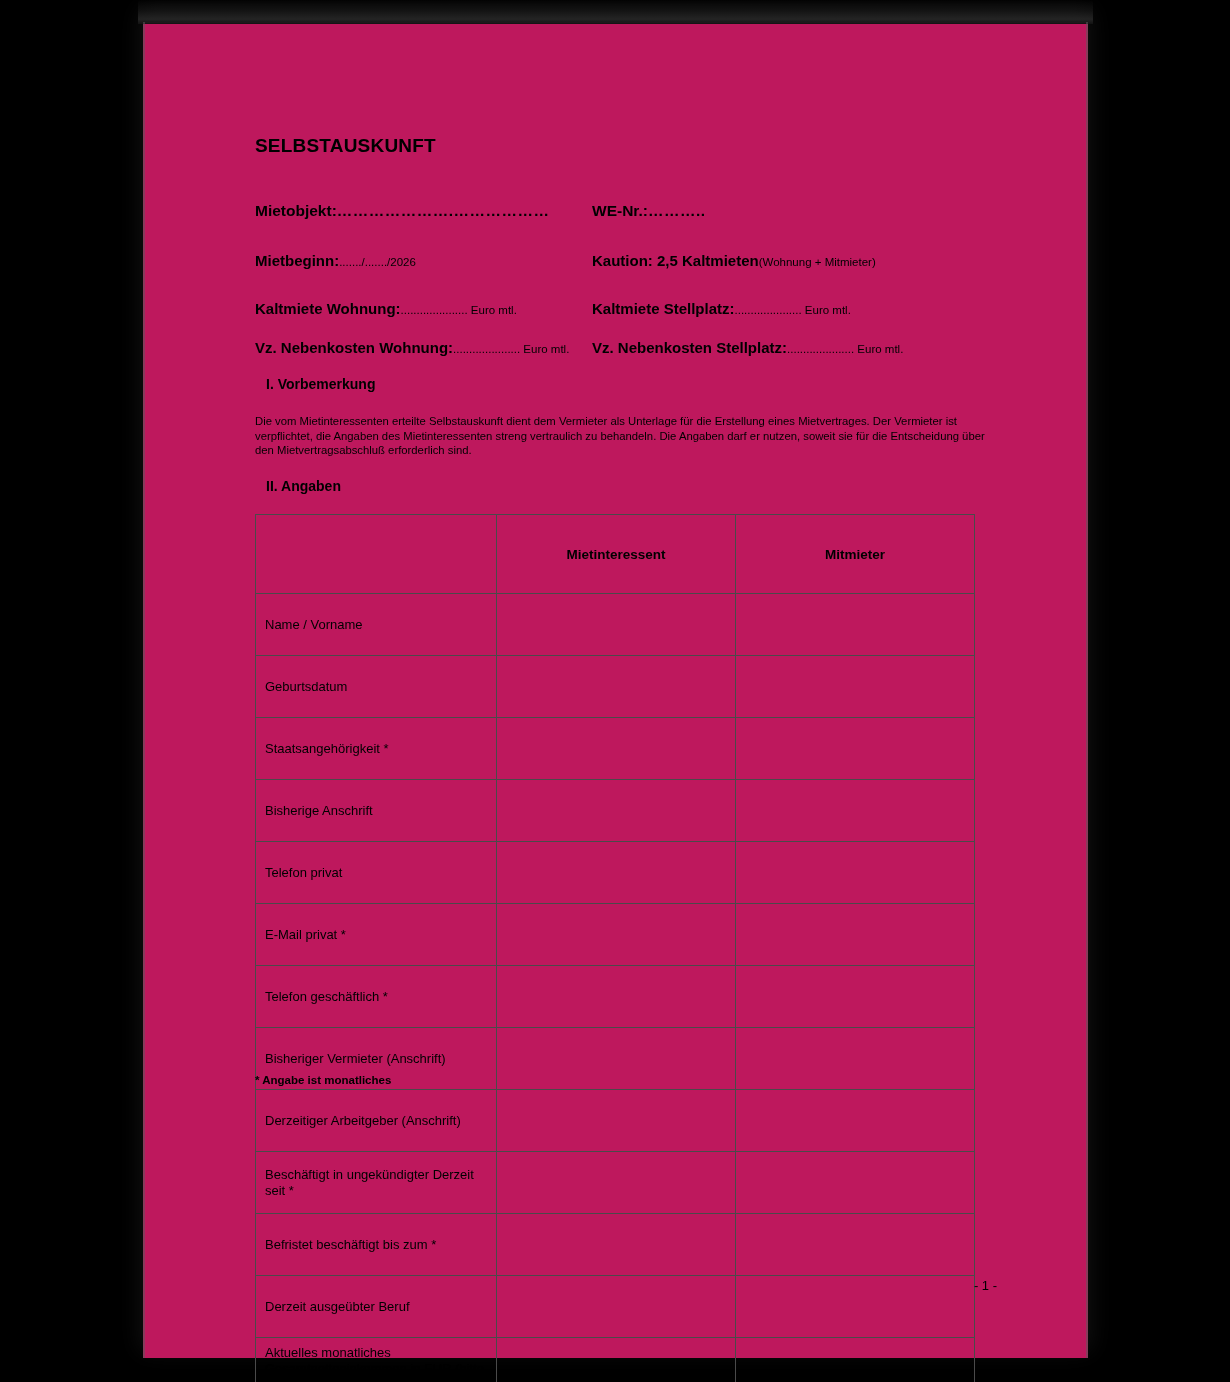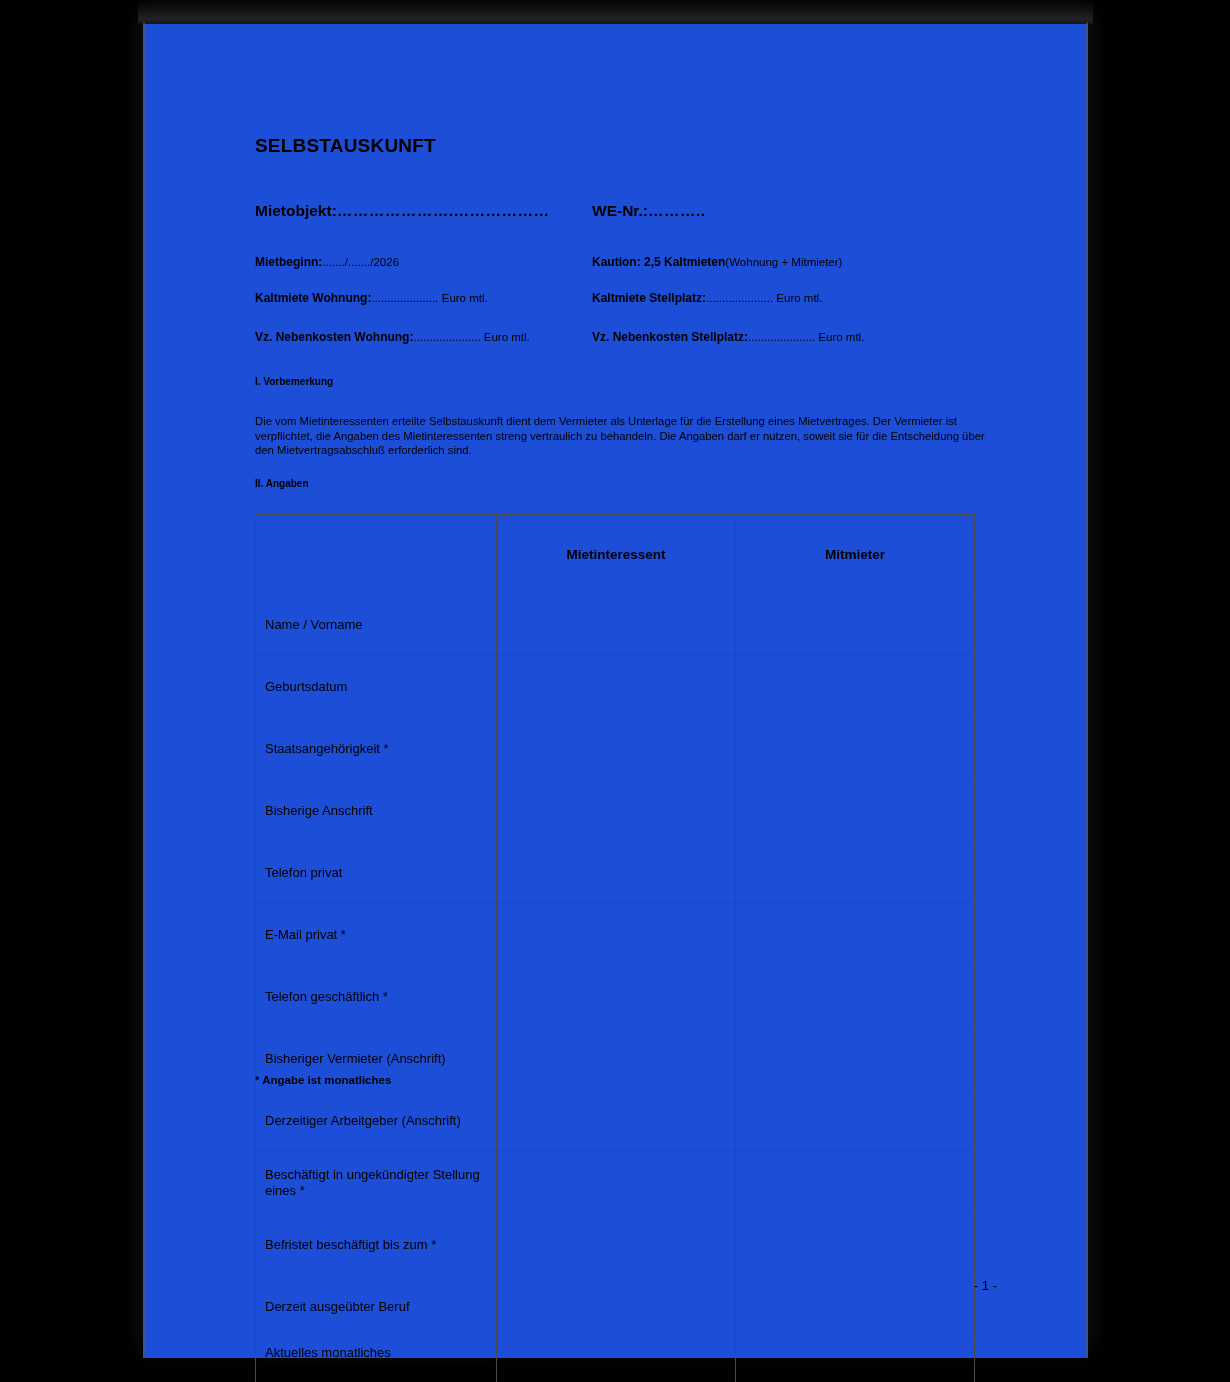--- a/index.html
+++ b/index.html
@@ -14,21 +14,21 @@
     overflow: hidden;
   }
 
   
   #page-wrap {
     position: absolute;
     left: 143px;
     top: 22px;
     width: 945px;
     height: 1336px;
-    background: #1d4ed8;
+    background: #be185d;
     box-shadow: 0 -10px 22px 2px rgba(20,20,20,0.95),
                 2px 2px 6px rgba(0,0,0,0.8);
   }
   
   #page-fold {
     position: absolute;
     left: -5px;
     top: -22px;
     width: 955px;
     height: 24px;
@@ -92,35 +92,35 @@
     font-size: 15.5px;
     font-weight: bold;
     color: #000;
   }
   .dots-big {
     font-size: 15.5px;
     font-weight: bold;
     letter-spacing: 0.5px;
   }
   .lbl {
-    font-size: 12px;
+    font-size: 15px;
     font-weight: bold;
     color: #000;
   }
   .val {
     font-size: 11.5px;
     font-weight: normal;
     color: #000;
   }
 
   
   .sec-head {
     position: absolute;
-    left: 0;
-    font-size: 10px;
+    left: 11px;
+    font-size: 14px;
     font-weight: bold;
     color: #000;
   }
   #sec-vorbemerkung { top: 354px; }
   #sec-angaben      { top: 456px; }
 
   .para {
     position: absolute;
     left: 0;
     top: 392px;
@@ -200,21 +200,21 @@
       <div class="hdr-row big">
         <div class="col-a"><span class="lbl-big">Mietobjekt:</span><span class="dots-big">………………….………………</span></div>
         <div class="col-b"><span class="lbl-big">WE-Nr.:</span><span class="dots-big">………..</span></div>
       </div>
 
       <div class="hdr-row" style="margin-top:8px;">
         <div class="col-a"><span class="lbl">Mietbeginn:</span><span class="val">......./......./2026</span></div>
         <div class="col-b"><span class="lbl">Kaution: 2,5 Kaltmieten</span><span class="val">(Wohnung + Mitmieter)</span></div>
       </div>
 
-      <div class="hdr-row" style="margin-top:8px;">
+      <div class="hdr-row" style="margin-top:20px;">
         <div class="col-a"><span class="lbl">Kaltmiete Wohnung:</span><span class="val">..................... Euro mtl.</span></div>
         <div class="col-b"><span class="lbl">Kaltmiete Stellplatz:</span><span class="val">..................... Euro mtl.</span></div>
       </div>
 
       <div class="hdr-row" style="margin-top:11px;">
         <div class="col-a"><span class="lbl">Vz. Nebenkosten Wohnung:</span><span class="val">..................... Euro mtl.</span></div>
         <div class="col-b"><span class="lbl">Vz. Nebenkosten Stellplatz:</span><span class="val">..................... Euro mtl.</span></div>
       </div>
 
     </div>
@@ -277,21 +277,21 @@
           <td class="lab">Bisheriger Vermieter (Anschrift)</td>
           <td class="blank"></td>
           <td class="blank"></td>
         </tr>
         <tr>
           <td class="lab">Derzeitiger Arbeitgeber (Anschrift)</td>
           <td class="blank"></td>
           <td class="blank"></td>
         </tr>
         <tr>
-          <td class="lab">Beschäftigt in ungekündigter Stellung eines *</td>
+          <td class="lab">Beschäftigt in ungekündigter Derzeit seit *</td>
           <td class="blank"></td>
           <td class="blank"></td>
         </tr>
         <tr>
           <td class="lab">Befristet beschäftigt bis zum *</td>
           <td class="blank"></td>
           <td class="blank"></td>
         </tr>
         <tr>
           <td class="lab">Derzeit ausgeübter Beruf</td>

